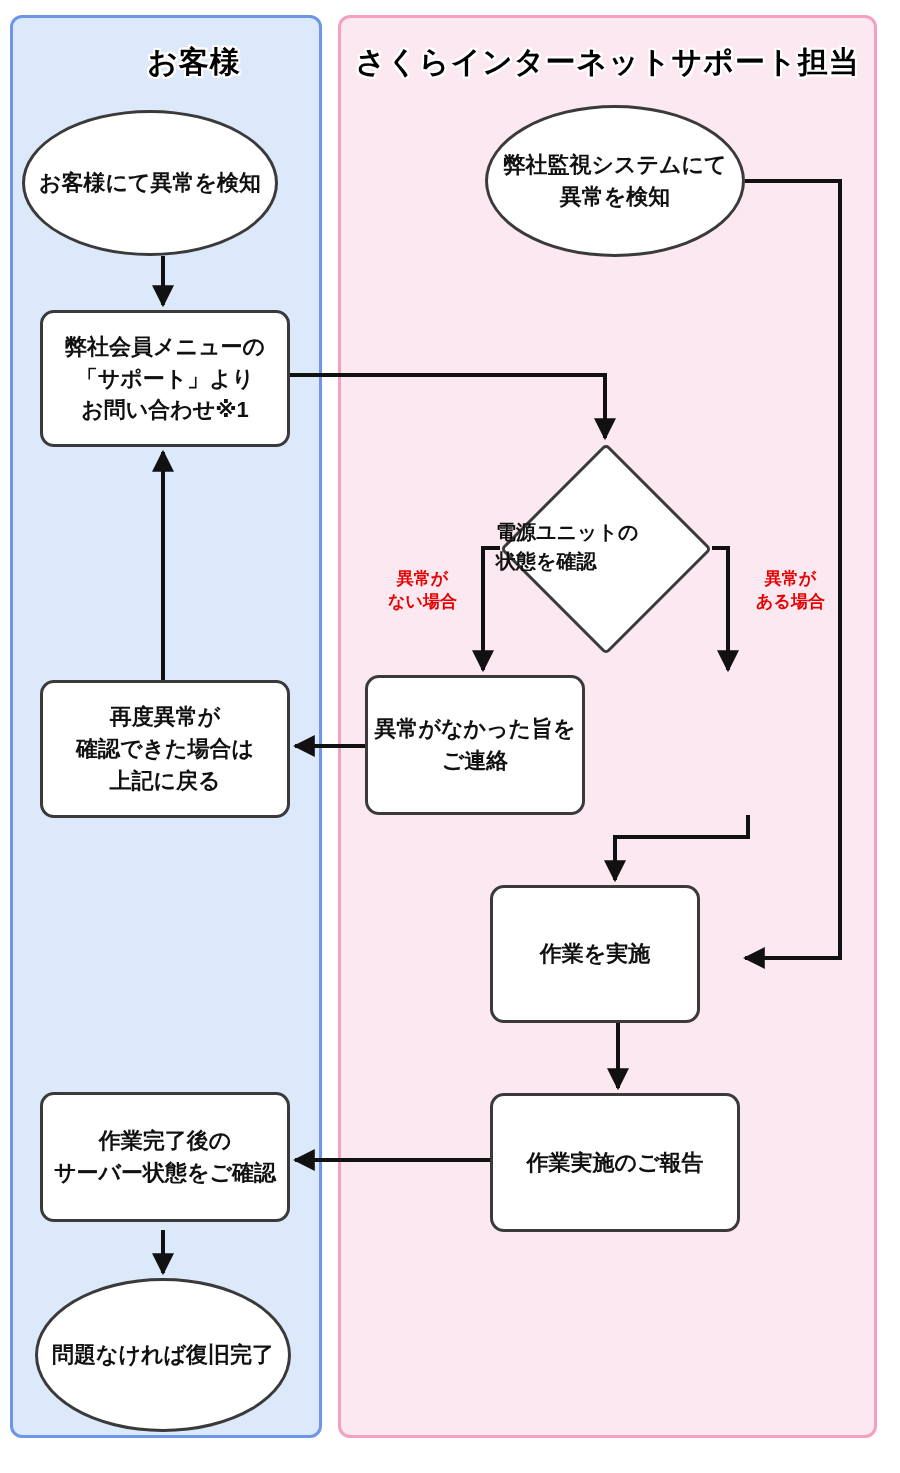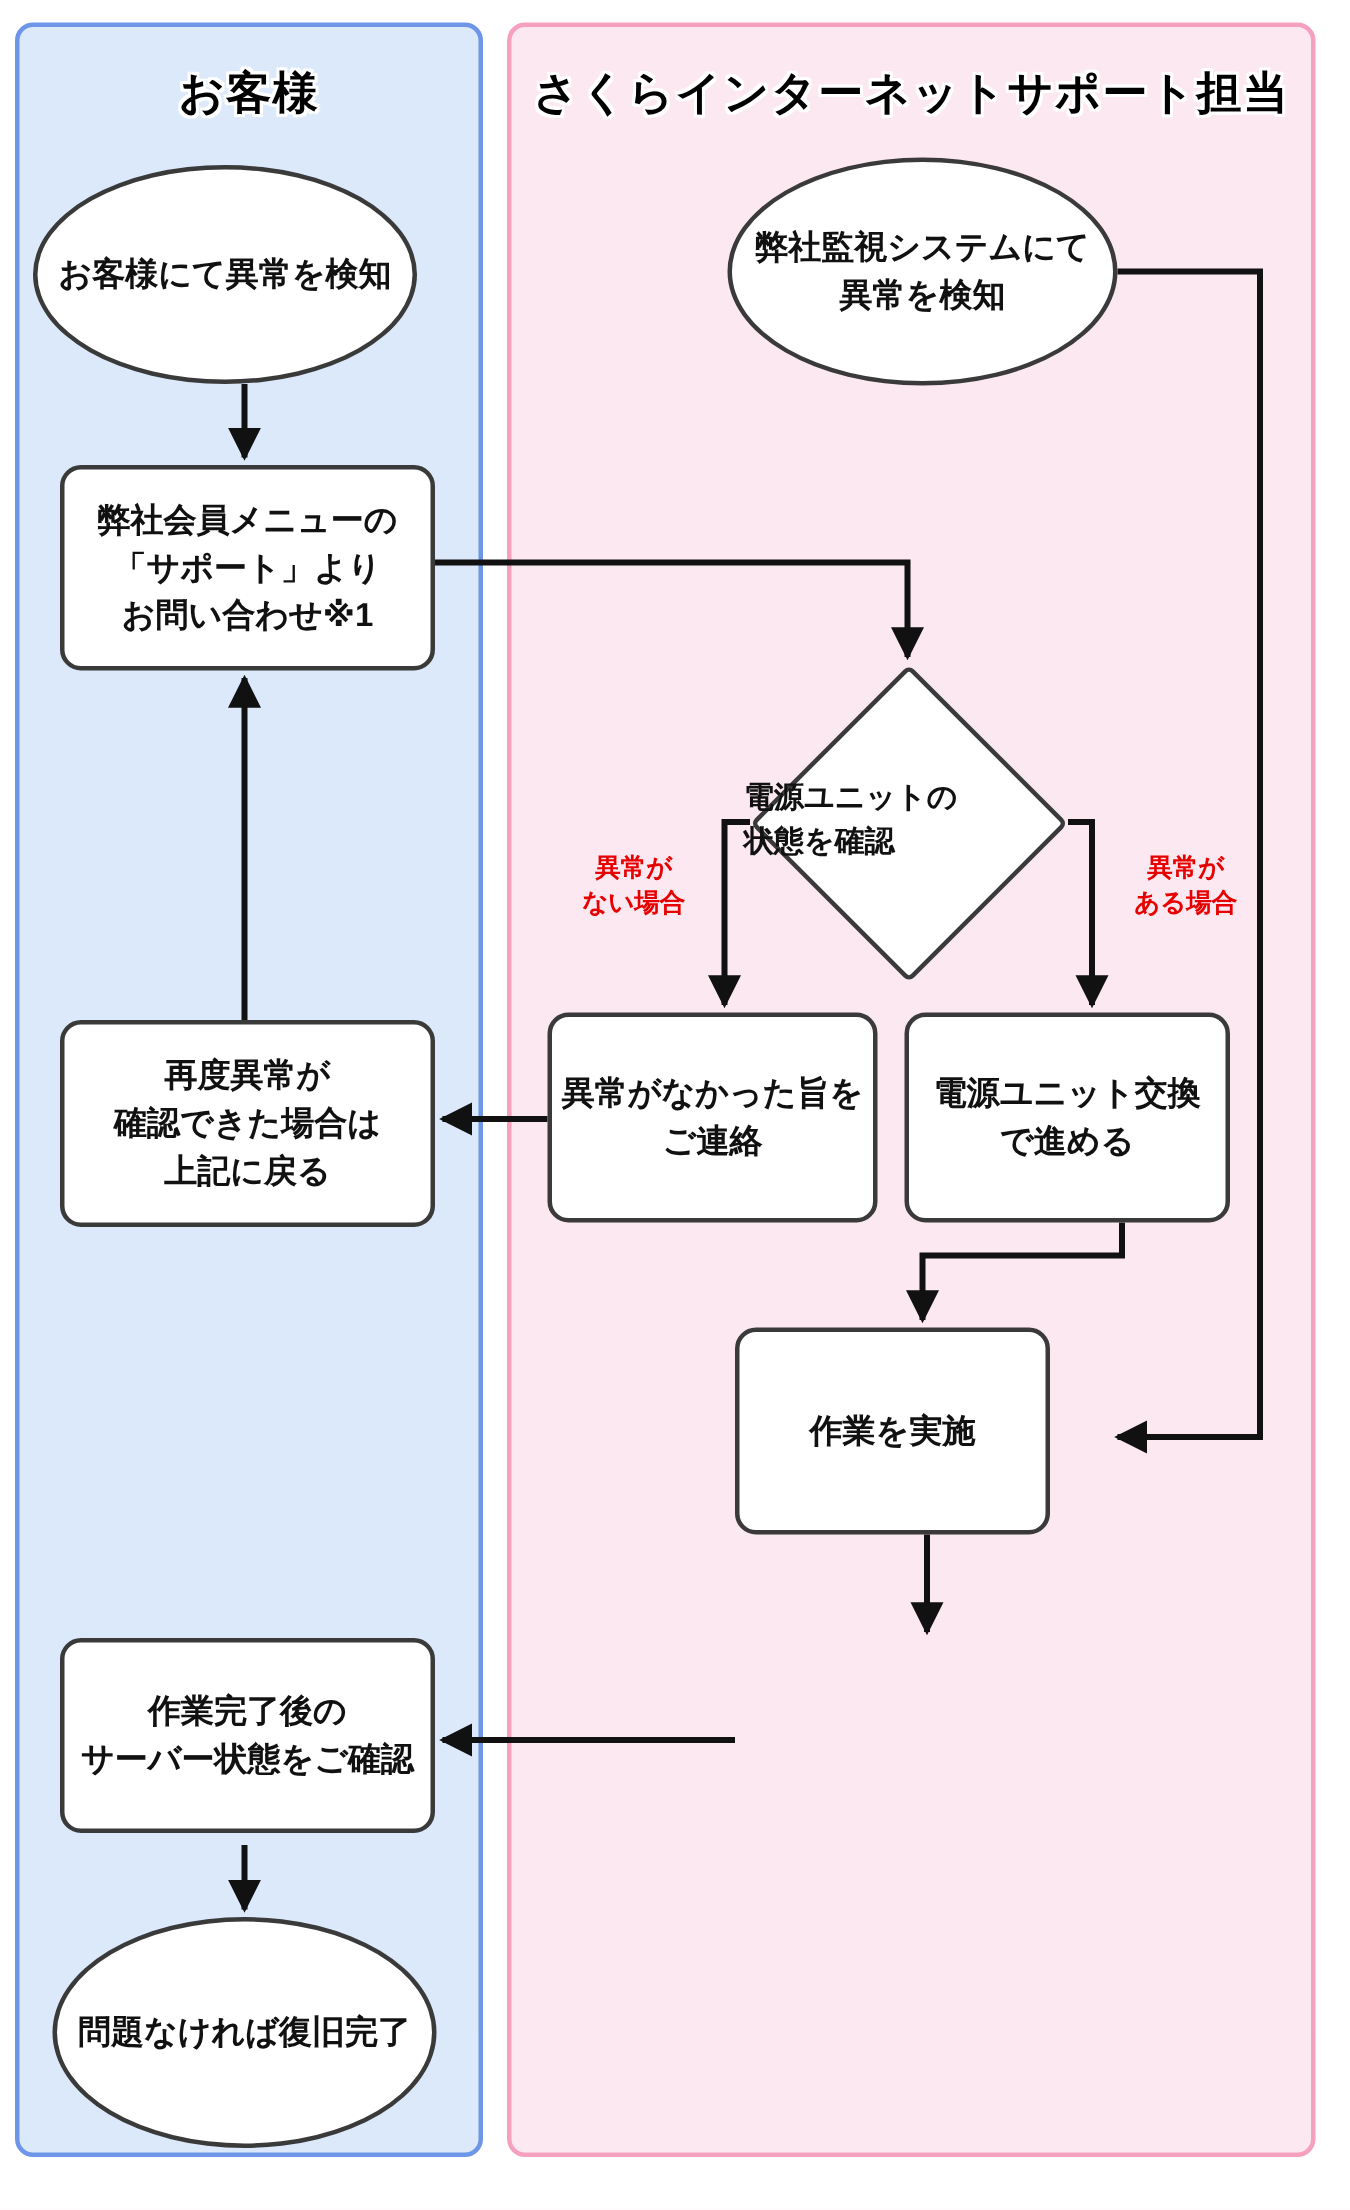--- a/index.html
+++ b/index.html
@@ -11,21 +11,21 @@
   
   .lane{position:absolute;top:15px;height:1423px;border-radius:12px;border:3px solid;z-index:0;box-sizing:border-box;}
   .lane-customer{left:10px;width:312px;background:var(--customer-lane-fill);border-color:var(--customer-lane-border);}
   .lane-support{left:338px;width:539px;background:var(--support-lane-fill);border-color:var(--support-lane-border);}
   .lane-title{
     position:absolute;top:42px;z-index:2;text-align:center;
     font-size:30px;letter-spacing:1px;color:#000;
     text-shadow:-2px -2px 0 #fff,2px -2px 0 #fff,-2px 2px 0 #fff,2px 2px 0 #fff,
                  0 -2px 0 #fff,0 2px 0 #fff,-2px 0 0 #fff,2px 0 0 #fff;
   }
-  .lane-title-customer{left:10px;width:312px;}
+  .lane-title-customer{left:10px;width:312px;padding-left:28px;}
   .lane-title-support{left:338px;width:539px;}
   
   svg.connectors{position:absolute;left:0;top:0;z-index:1;}
   .edge{fill:none;stroke:var(--connector);stroke-width:4;}
   .arrowhead{fill:var(--connector);stroke:none;}
   
   .node{
     position:absolute;z-index:2;display:flex;align-items:center;justify-content:center;
     background:#fff;border:3px solid var(--shape-border);box-sizing:border-box;
     text-align:center;font-size:22px;line-height:1.45;
@@ -111,29 +111,28 @@
   <div class="diamond-label">
     <span class="node-text">電源ユニットの
 状態を確認</span>
   </div>
 
   <div class="node rect" style="left:365px;top:675px;width:220px;height:140px;">
     <span class="node-text">異常がなかった旨を
 ご連絡</span>
   </div>
 
-  <div class="node rect" style="left:603px;top:675px;width:217px;height:140px;">
-    <span class="node-text">電源ユニット交換
-で進める</span>
-  </div>
 
   <div class="node rect" style="left:490px;top:885px;width:210px;height:138px;">
     <span class="node-text">作業を実施</span>
   </div>
 
+  <div class="node rect" style="left:490px;top:1093px;width:250px;height:139px;">
+    <span class="node-text">作業実施のご報告</span>
+  </div>
 
   <div class="edge-label" style="left:365px;top:567px;">
     <span class="edge-label-text">異常が
 ない場合</span>
   </div>
   <div class="edge-label" style="left:733px;top:567px;">
     <span class="edge-label-text">異常が
 ある場合</span>
   </div>
 

